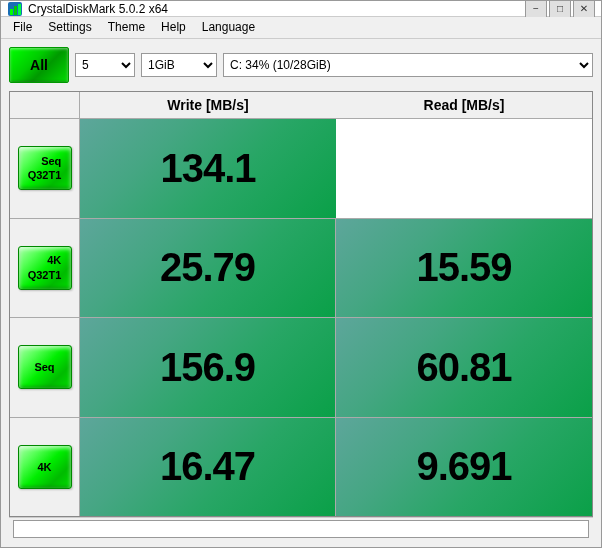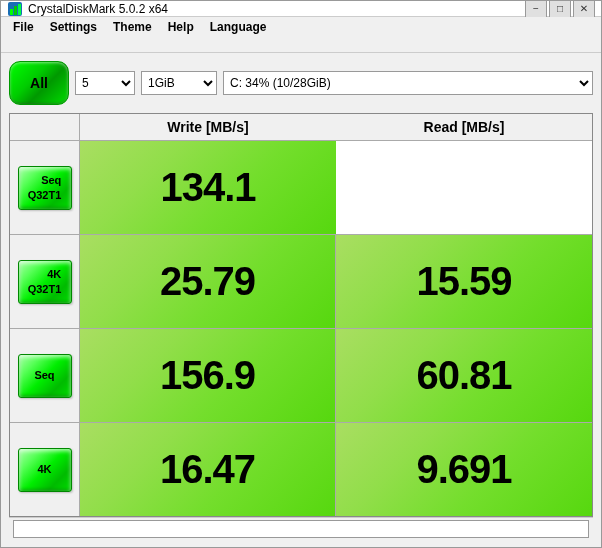--- a/index.html
+++ b/index.html
@@ -61,22 +61,21 @@
       display: flex;
       align-items: center;
       justify-content: center;
       color: #333;
     }
     .menu-bar {
       display: flex;
       background: #f0f0f0;
       border-bottom: 1px solid #ccc;
       padding: 2px 4px;
-      height: 36px;
-      font-weight: bold;
+      height: 22px;
     }
     .menu-item {
       padding: 1px 8px;
       font-size: 12px;
       cursor: pointer;
       color: #000;
     }
     .content {
       flex: 1;
       display: flex;
@@ -86,23 +85,23 @@
     }
     .controls-row {
       display: flex;
       align-items: center;
       gap: 6px;
       margin-bottom: 8px;
     }
     .all-btn {
       background: linear-gradient(135deg, #00ff00 0%, #00cc00 40%, #009900 60%, #00dd00 100%);
       border: 1px solid #009900;
-      border-radius: 11px;
+      border-radius: 2px;
       width: 60px;
-      height: 44px;
+      height: 36px;
       font-size: 14px;
       font-weight: bold;
       color: #000;
       cursor: pointer;
       display: flex;
       align-items: center;
       justify-content: center;
       box-shadow: inset 0 1px 3px rgba(255,255,255,0.5), inset 0 -1px 2px rgba(0,0,0,0.3);
     }
     .select-control {
@@ -191,21 +190,21 @@
       align-items: center;
       justify-content: center;
       text-align: right;
       line-height: 1.3;
       box-shadow: inset 0 2px 4px rgba(255,255,255,0.7), inset 0 -2px 3px rgba(0,100,0,0.4), 1px 1px 2px rgba(0,0,0,0.2);
     }
     .val-cell {
       display: flex;
       align-items: center;
       justify-content: center;
-      background: #84cc16;
+      background: #0f766e;
       border-right: 1px solid #aaa;
       position: relative;
       overflow: hidden;
     }
     .val-cell:last-child {
       border-right: none;
     }
     .val-cell .green-bg {
       position: absolute;
       inset: 0;

